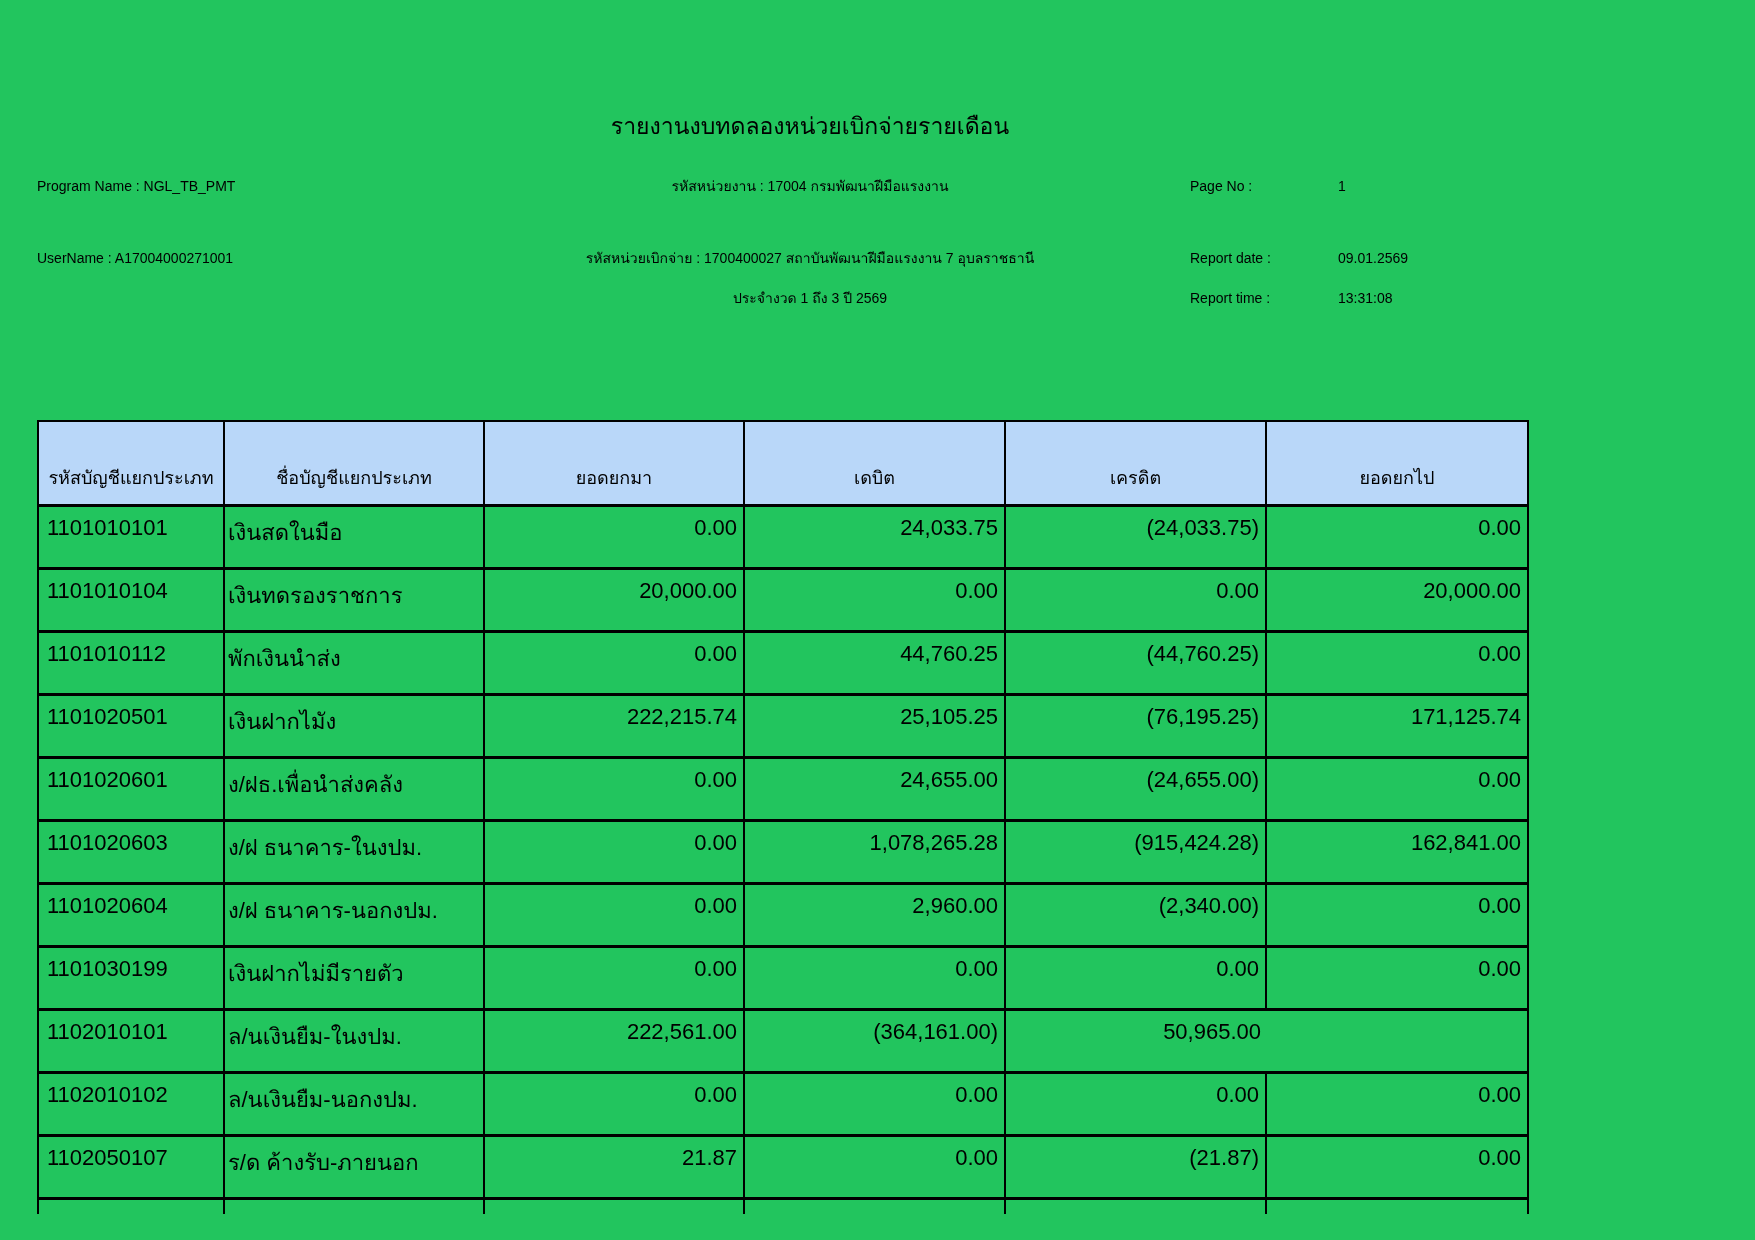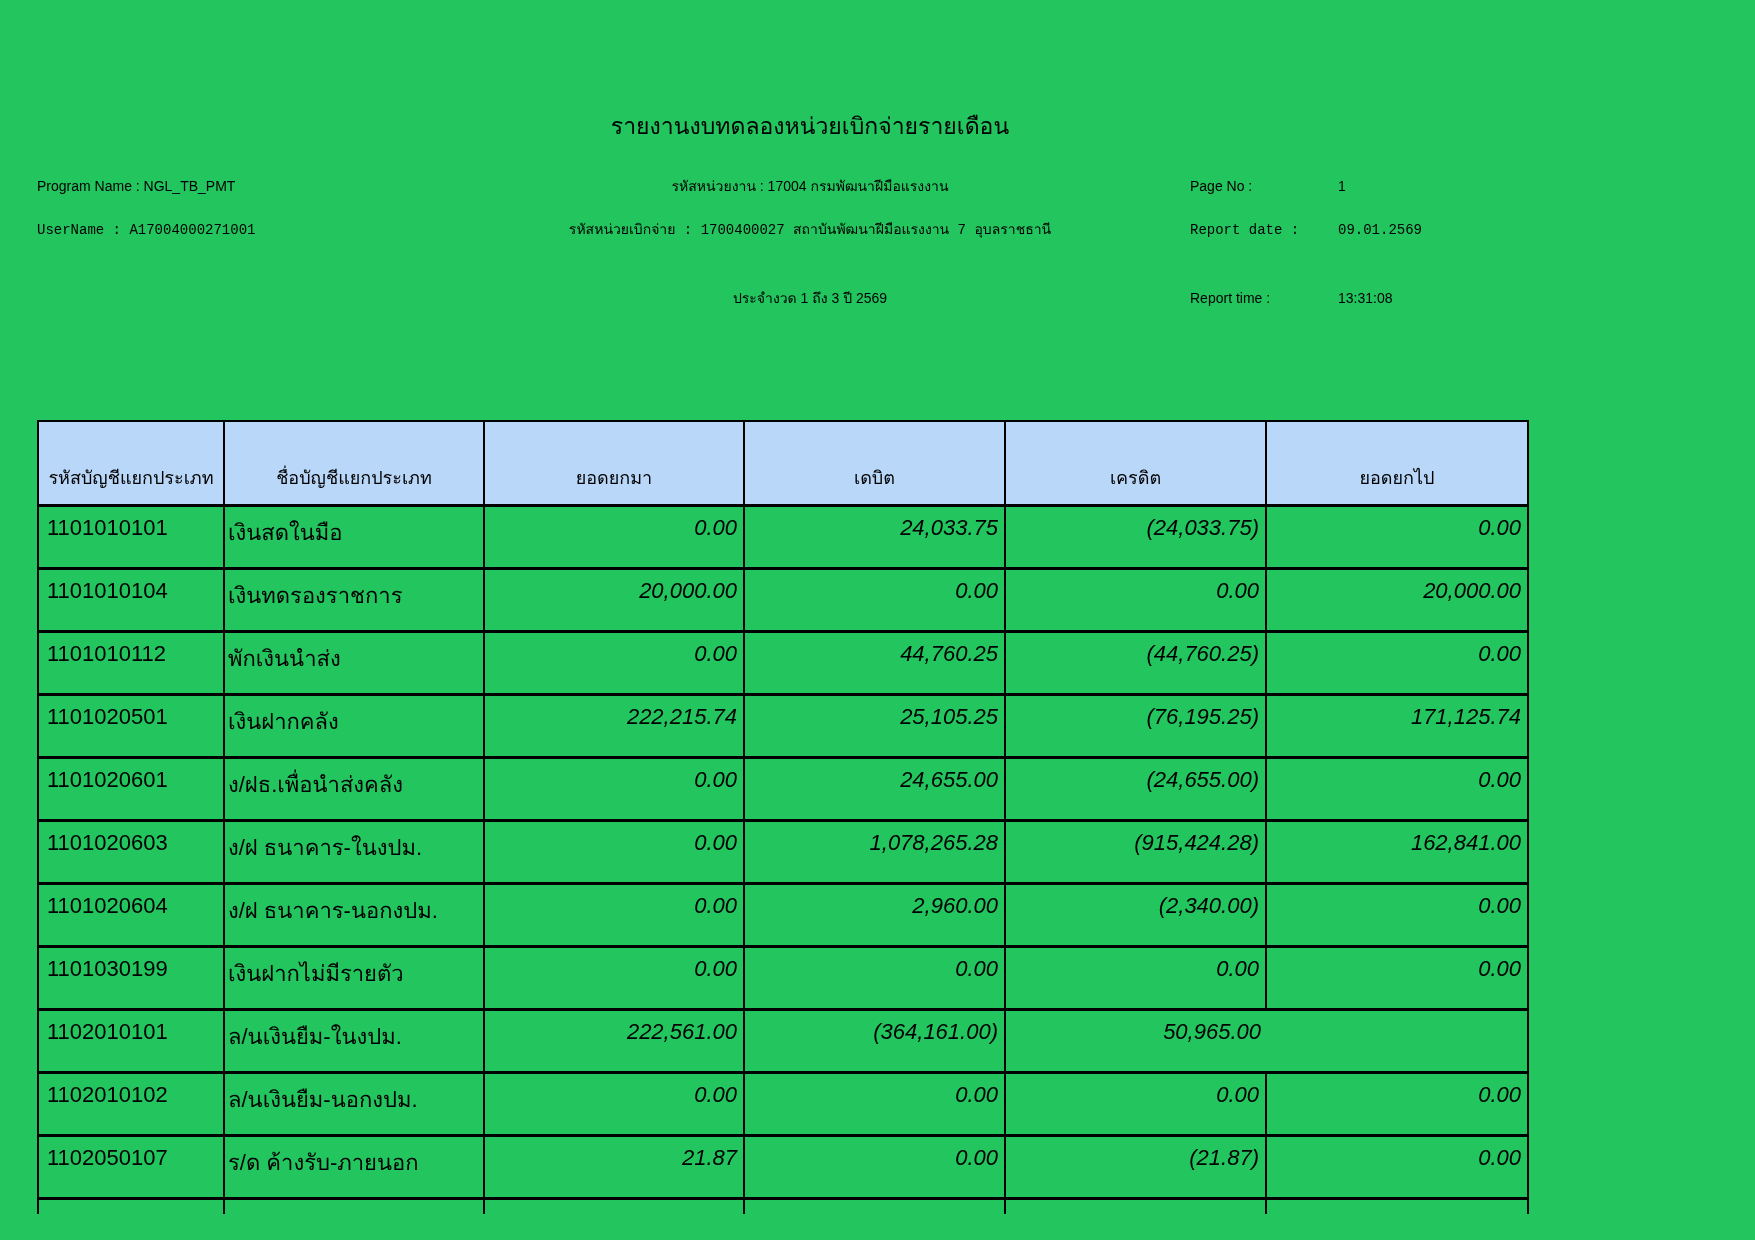--- a/index.html
+++ b/index.html
@@ -9,21 +9,21 @@
     width:1755px; height:1240px;
     background:#22c55e;
     color:#000000;
     font-family:"Liberation Sans", sans-serif;
     overflow:hidden;
   }
   .hline { position:absolute; white-space:nowrap; font-size:14px; line-height:28px; }
   .center-line { left:0; width:1620px; text-align:center; }
   .title-line { top:112px; font-size:23px; }
   .row1 { top:172px; }
-  .row2 { top:216px;font-family:Liberation Mono, monospace; }
+  .row2 { top:244px; }
   .row3 { top:284px; }
   .left-col { left:37px; }
   .rlabel { left:1190px; }
   .rvalue { left:1338px; }
 
   .tbl {
     position:absolute; left:37px; top:420px;
     width:1492px;
     border:2px solid #000;
     border-bottom:none;
@@ -47,21 +47,21 @@
   .td {
     border-right:2px solid #000;
     padding-top:8px;
     font-size:22px;
     overflow:hidden;
     white-space:nowrap;
   }
   .td:last-child { border-right:none; }
   .td.code { padding-left:8px; text-align:left; }
   .td.name { padding-left:3px; text-align:left; }
-  .td.num  { padding-right:6px; text-align:right;font-style:italic; }
+  .td.num  { padding-right:6px; text-align:right; }
 </style>
 </head>
 <body>
 
 <div class="page">
 
   <div>
     <div class="hline center-line title-line">รายงานงบทดลองหน่วยเบิกจ่ายรายเดือน</div>
 
     <div class="hline left-col row1">Program Name : NGL_TB_PMT</div>
@@ -112,21 +112,21 @@
       <div class="td code">1101010112</div>
       <div class="td name">พักเงินนำส่ง</div>
       <div class="td num">0.00</div>
       <div class="td num">44,760.25</div>
       <div class="td num">(44,760.25)</div>
       <div class="td num">0.00</div>
     </div>
 
     <div class="gridrow tr">
       <div class="td code">1101020501</div>
-      <div class="td name">เงินฝากคลัง</div>
+      <div class="td name">เงินฝากไมัง</div>
       <div class="td num">222,215.74</div>
       <div class="td num">25,105.25</div>
       <div class="td num">(76,195.25)</div>
       <div class="td num">171,125.74</div>
     </div>
 
     <div class="gridrow tr">
       <div class="td code">1101020601</div>
       <div class="td name">ง/ฝธ.เพื่อนำส่งคลัง</div>
       <div class="td num">0.00</div>

